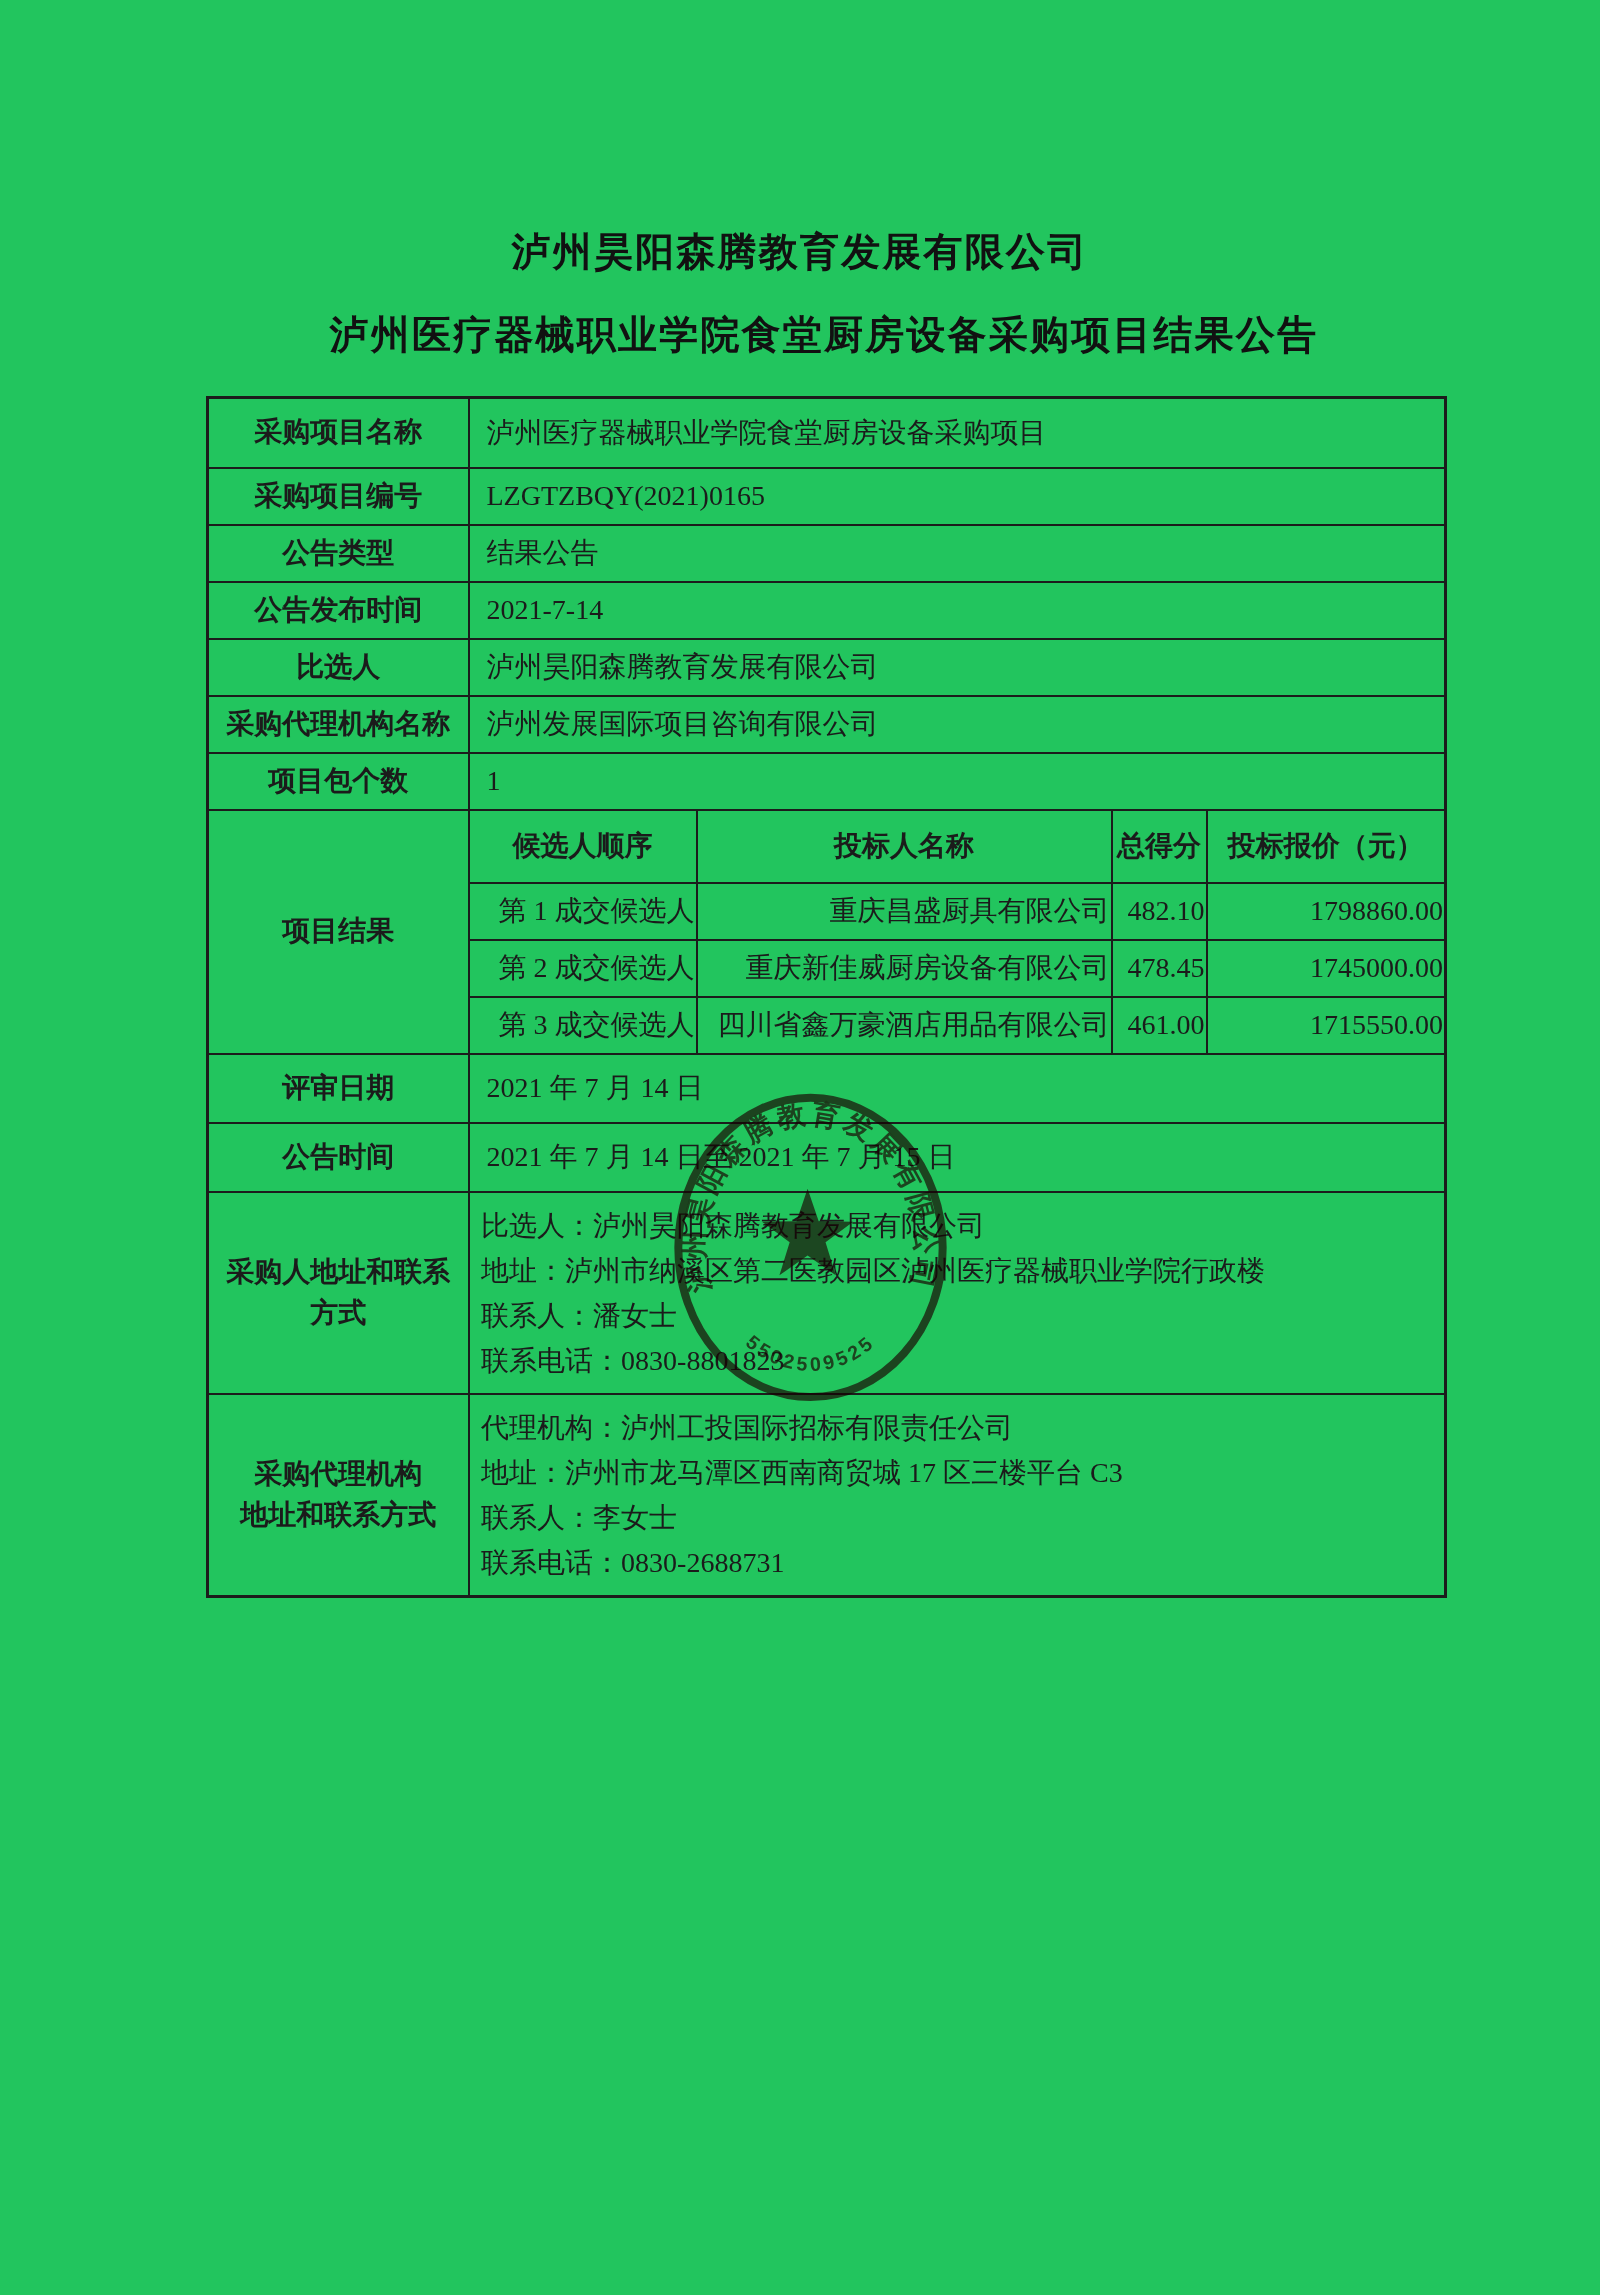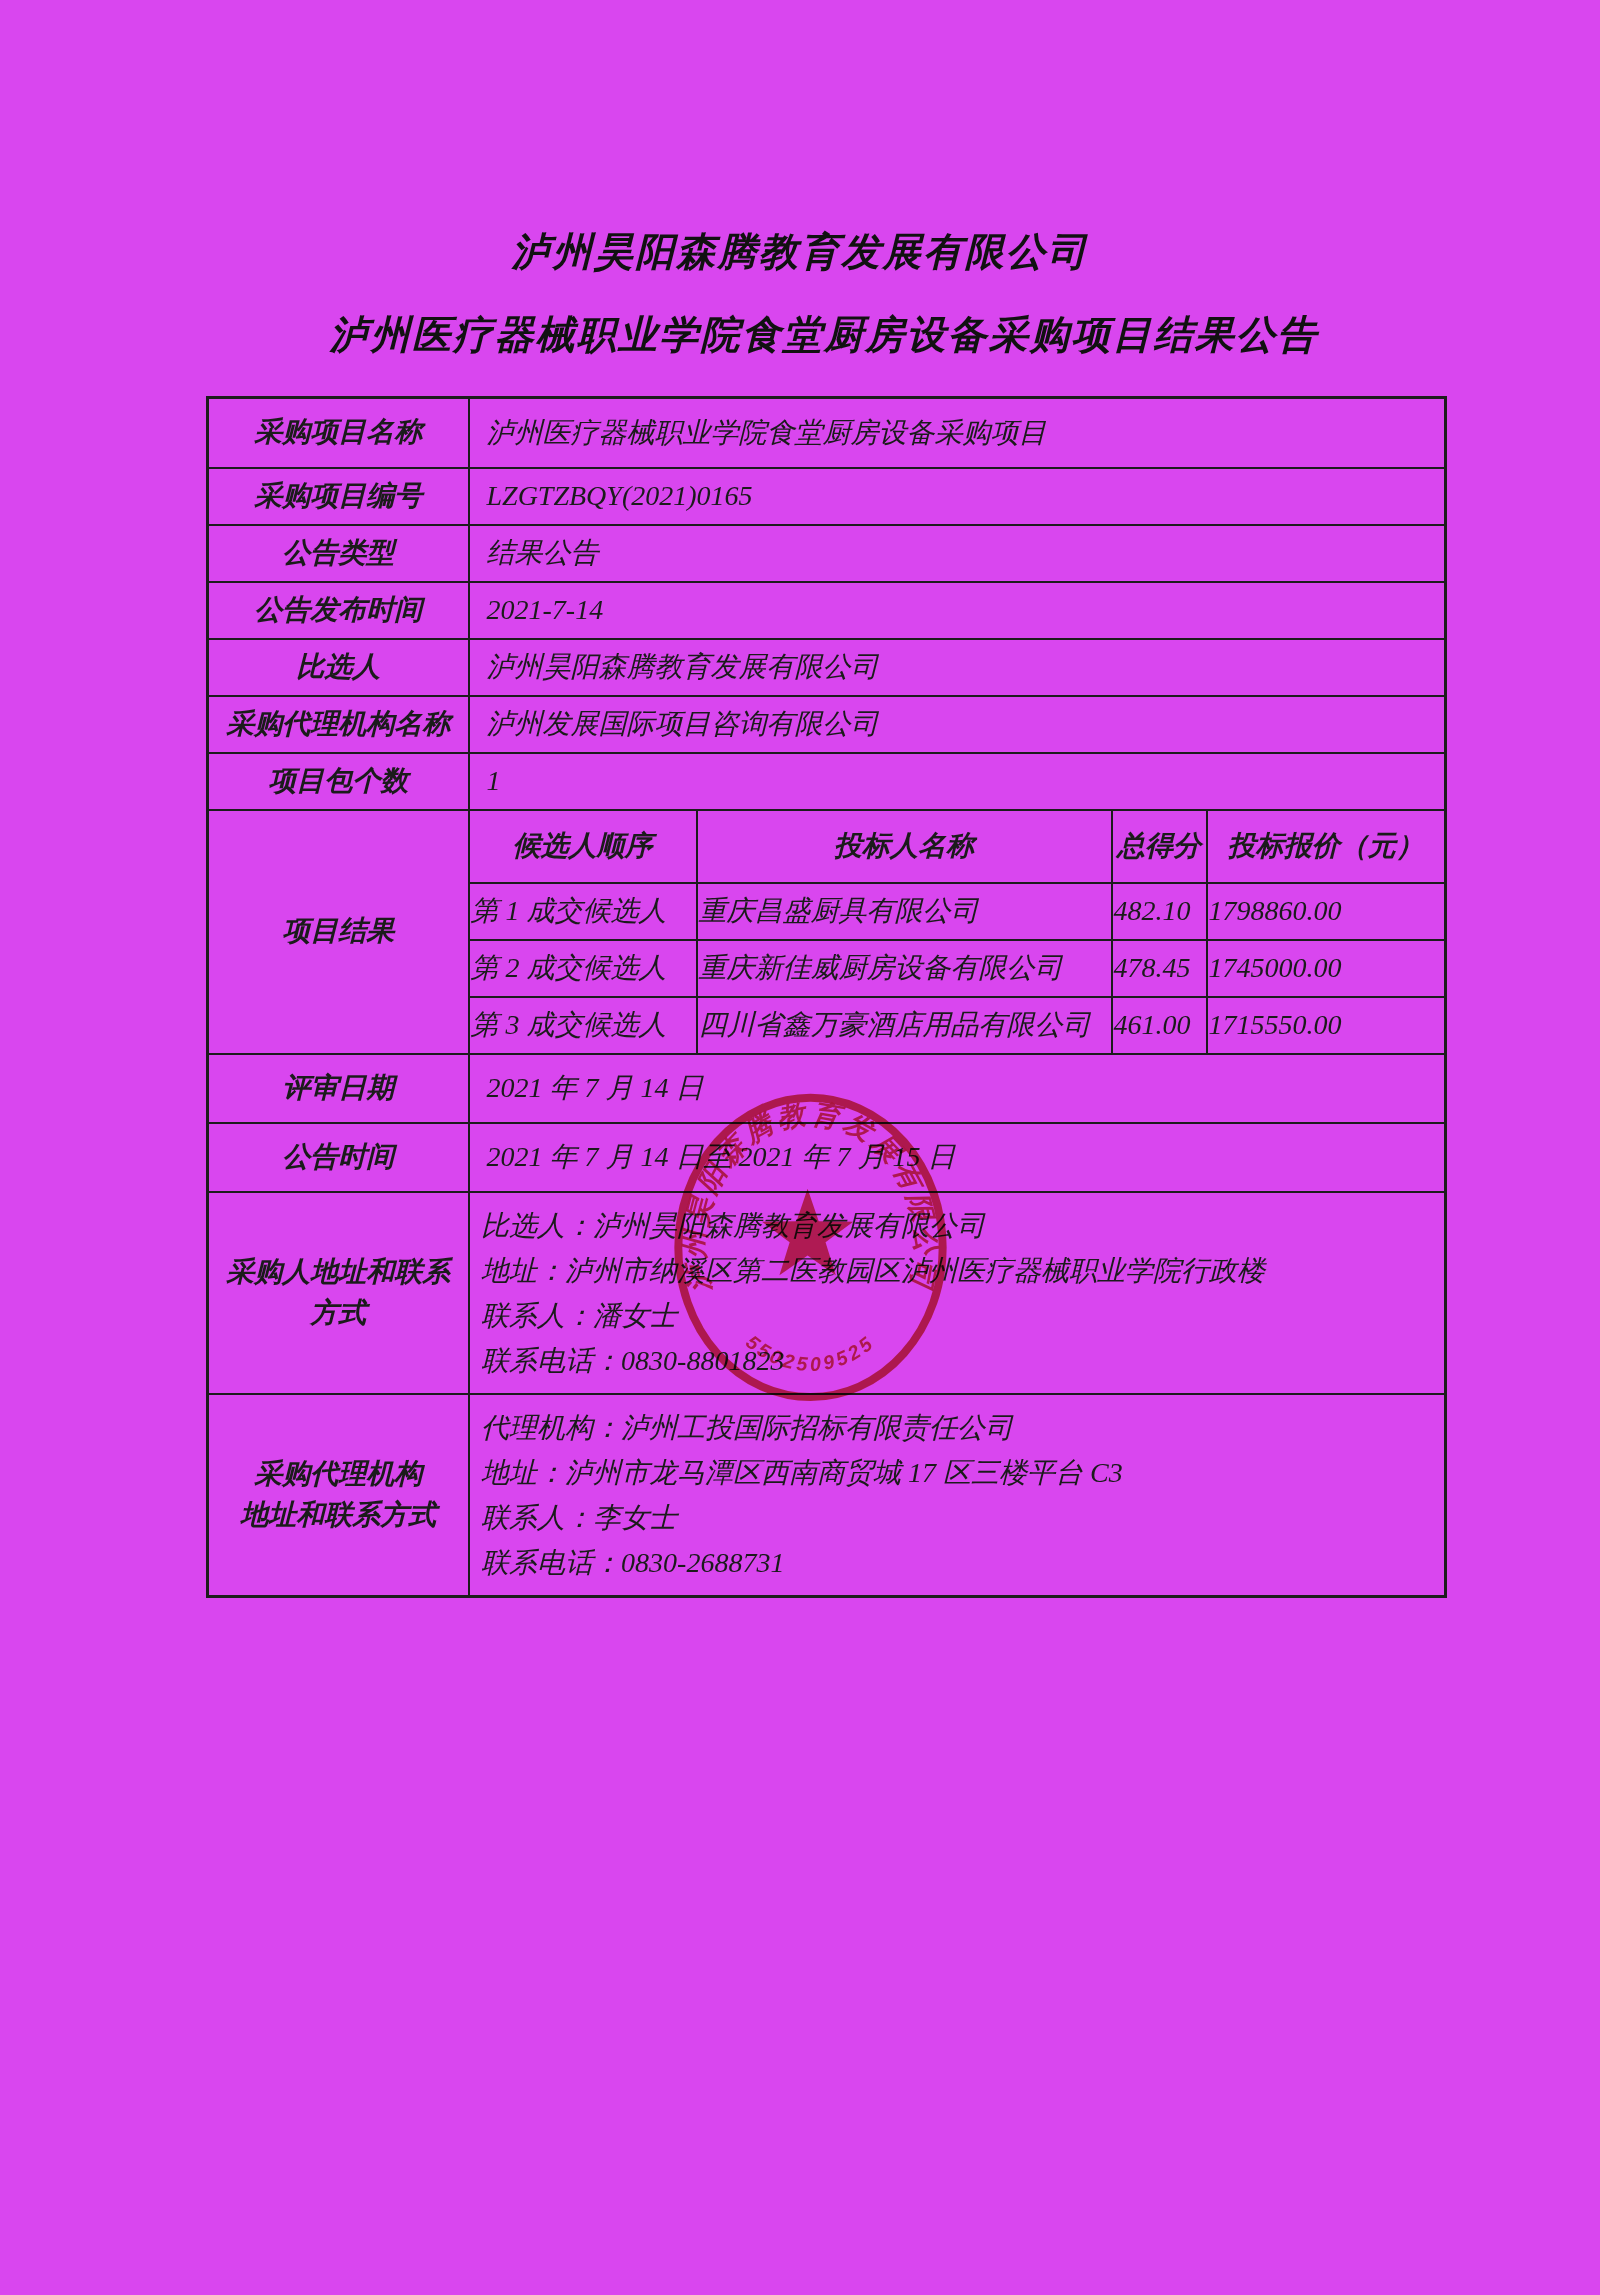--- a/index.html
+++ b/index.html
@@ -1,24 +1,23 @@
 <!DOCTYPE html>
 <html lang="zh" style="font-size:11.6px"><head>
 <meta charset="utf-8">
 <style>
   html, body { margin: 0; padding: 0; background: #ffffff; }
   .page {
     position: relative;
     width: 1600px;
     height: 2295px;
-    background: #d946ef;
+    background: #22c55e;
     font-family: "Liberation Serif", serif;
     color: #1b1b1b;
     overflow: hidden;
-    font-style: italic;
   }
   .title {
     position: absolute;
     left: 0;
     width: 100%;
     text-align: center;
     font-family: "Liberation Sans", sans-serif;
     font-weight: bold;
     font-size: 39px;
     line-height: 1.15;
@@ -47,21 +46,21 @@
     font-family: "Liberation Sans", sans-serif;
     font-weight: bold;
     text-align: center;
     white-space: pre-line;
     line-height: 1.45;
   }
   td.value {
     padding-left: 17px;
     text-align: left;
   }
-  td.center { text-align: left; }
+  td.center { text-align: right; }
   td.hdr {
     font-family: "Liberation Sans", sans-serif;
     font-weight: bold;
     text-align: center;
     border-radius: 7px;
   }
   td.multi { padding: 10.2px 7.3px 10.2px 11.6px; }
   td.multi .line { line-height: 45px; text-align: left; }
 
   tr.rh-a   { height: 70px; }

